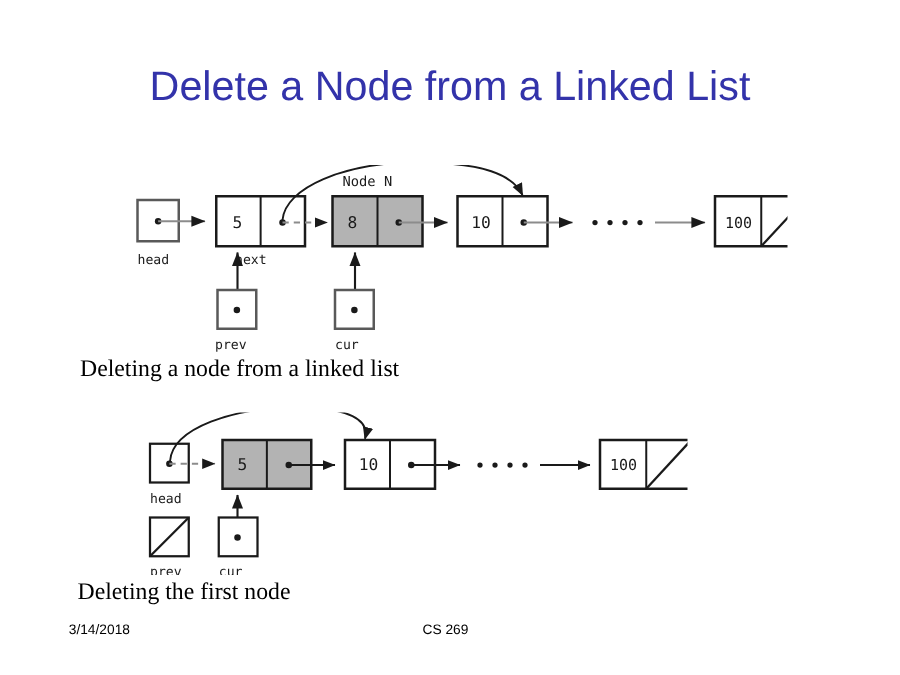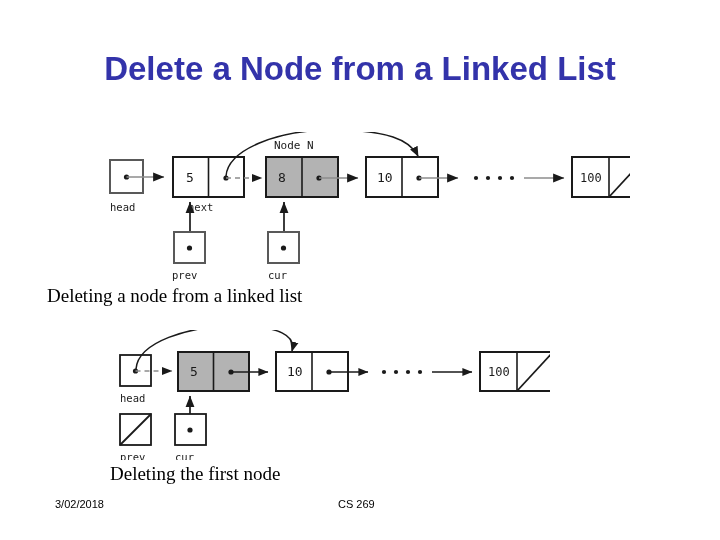--- a/index.html
+++ b/index.html
@@ -22,21 +22,21 @@
     background: #ffffff;
   }
   .slide-title {
     position: absolute;
     left: 0;
     top: 50px;
     width: 720px;
     text-align: center;
     font-family: "Liberation Sans", sans-serif;
     font-size: 33px;
-    font-weight: 700;
+    font-weight: 400;
     color: #3333aa;
     letter-spacing: 0px;
     white-space: nowrap;
   }
   .figure {
     position: absolute;
   }
   #figure-one {
     left: 100px;
     top: 132px;
@@ -50,27 +50,26 @@
     height: 130px;
   }
   .caption {
     position: absolute;
     font-family: "Liberation Serif", serif;
     font-size: 19px;
     color: #000000;
     white-space: nowrap;
   }
   #caption-one {
-    left: 47px;
+    left: 64px;
     top: 285px;
   }
   #caption-two {
     left: 62px;
     top: 463px;
-    margin-left: 48px;
   }
   .footer-text {
     position: absolute;
     font-family: "Liberation Sans", sans-serif;
     font-size: 11px;
     color: #000000;
     white-space: nowrap;
   }
   #footer-date {
     left: 55px;
@@ -236,17 +235,17 @@
         <line x1="90" y1="112" x2="90" y2="66" stroke="#1a1a1a" stroke-width="1.7" marker-end="url(#bh-dark)"></line>
         <rect x="75" y="84" width="31" height="31" fill="#ffffff" stroke="#1a1a1a" stroke-width="1.8"></rect>
         <circle cx="90" cy="100" r="2.6" fill="#1a1a1a"></circle>
         <text x="75" y="131" font-size="10.5" fill="#1a1a1a">cur</text>
       </g>
     </svg>
   </div>
 
   <div class="caption" id="caption-two">Deleting the first node</div>
 
-  <div class="footer-text" id="footer-date">3/02/2018</div>
+  <div class="footer-text" id="footer-date">3/14/2018</div>
 
   <div class="footer-text" id="footer-course">CS 269</div>
 
 </div>
 
 </body></html>

